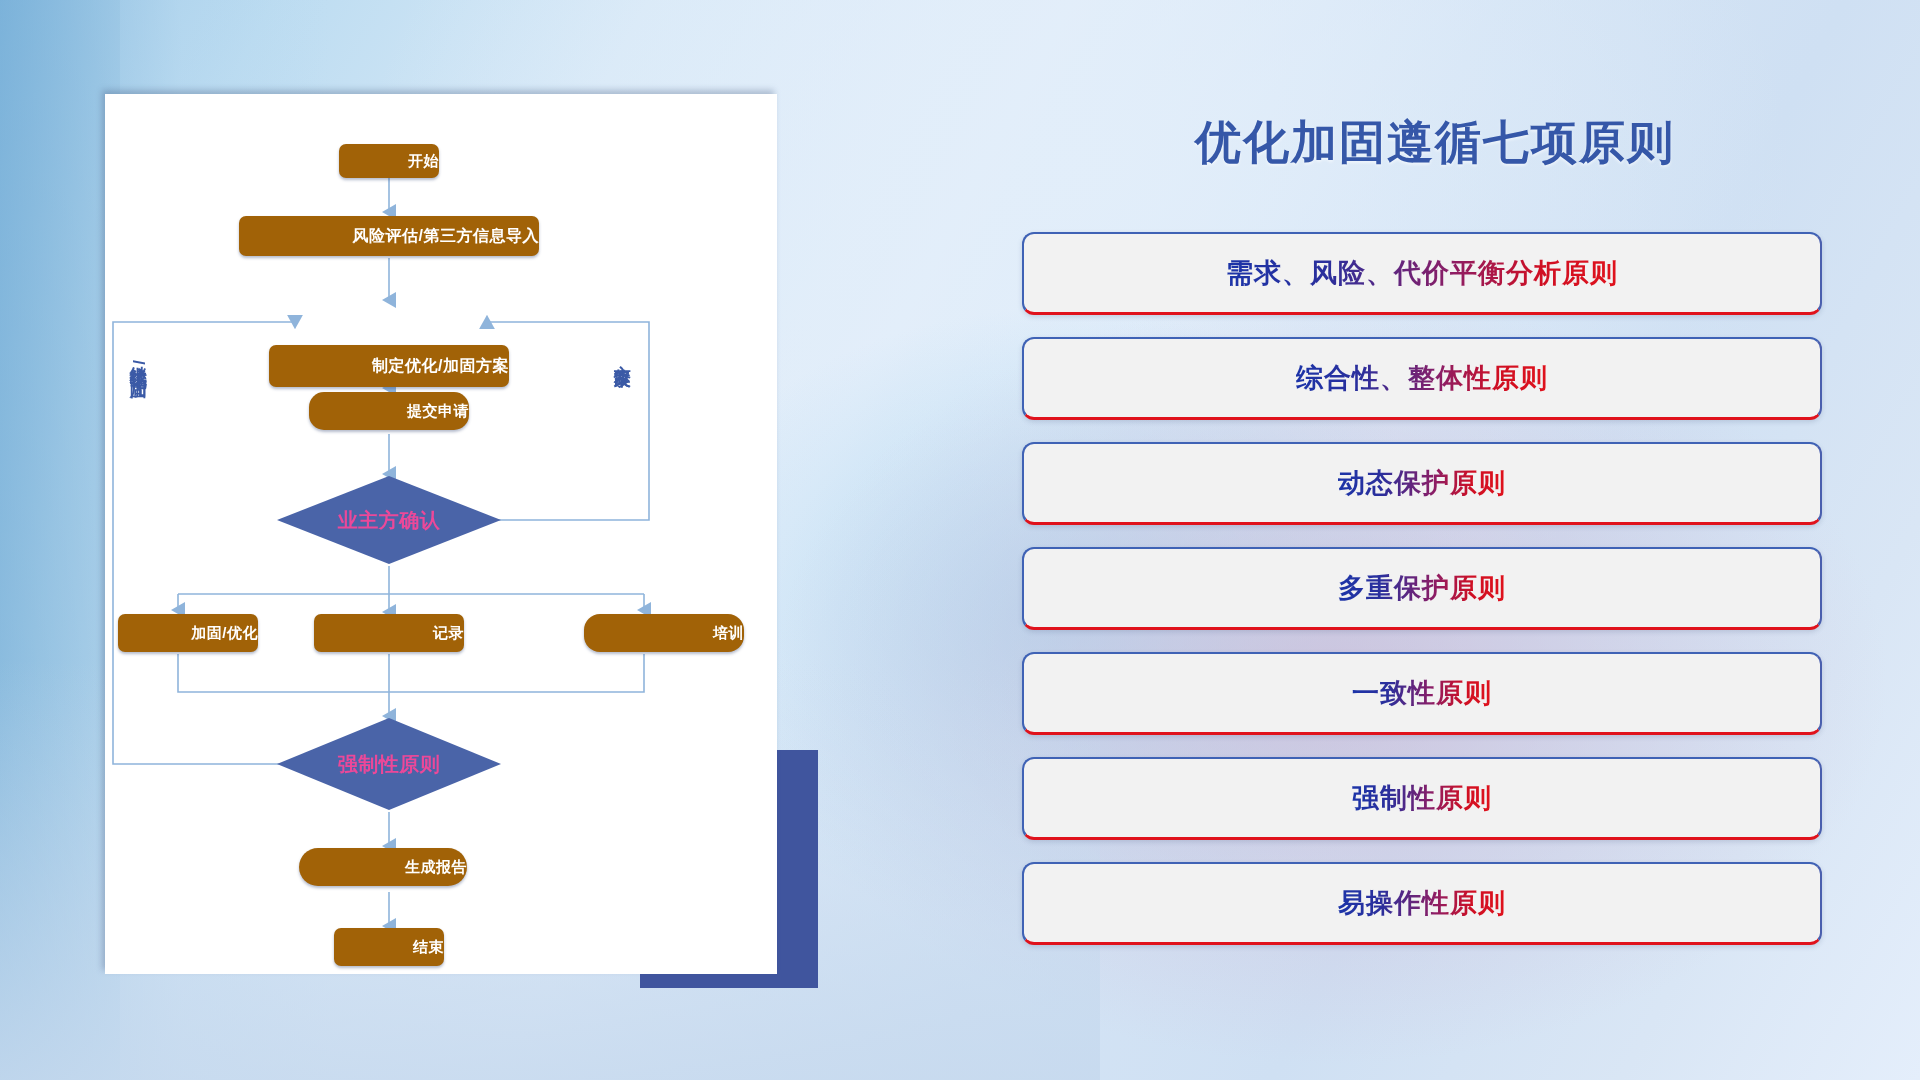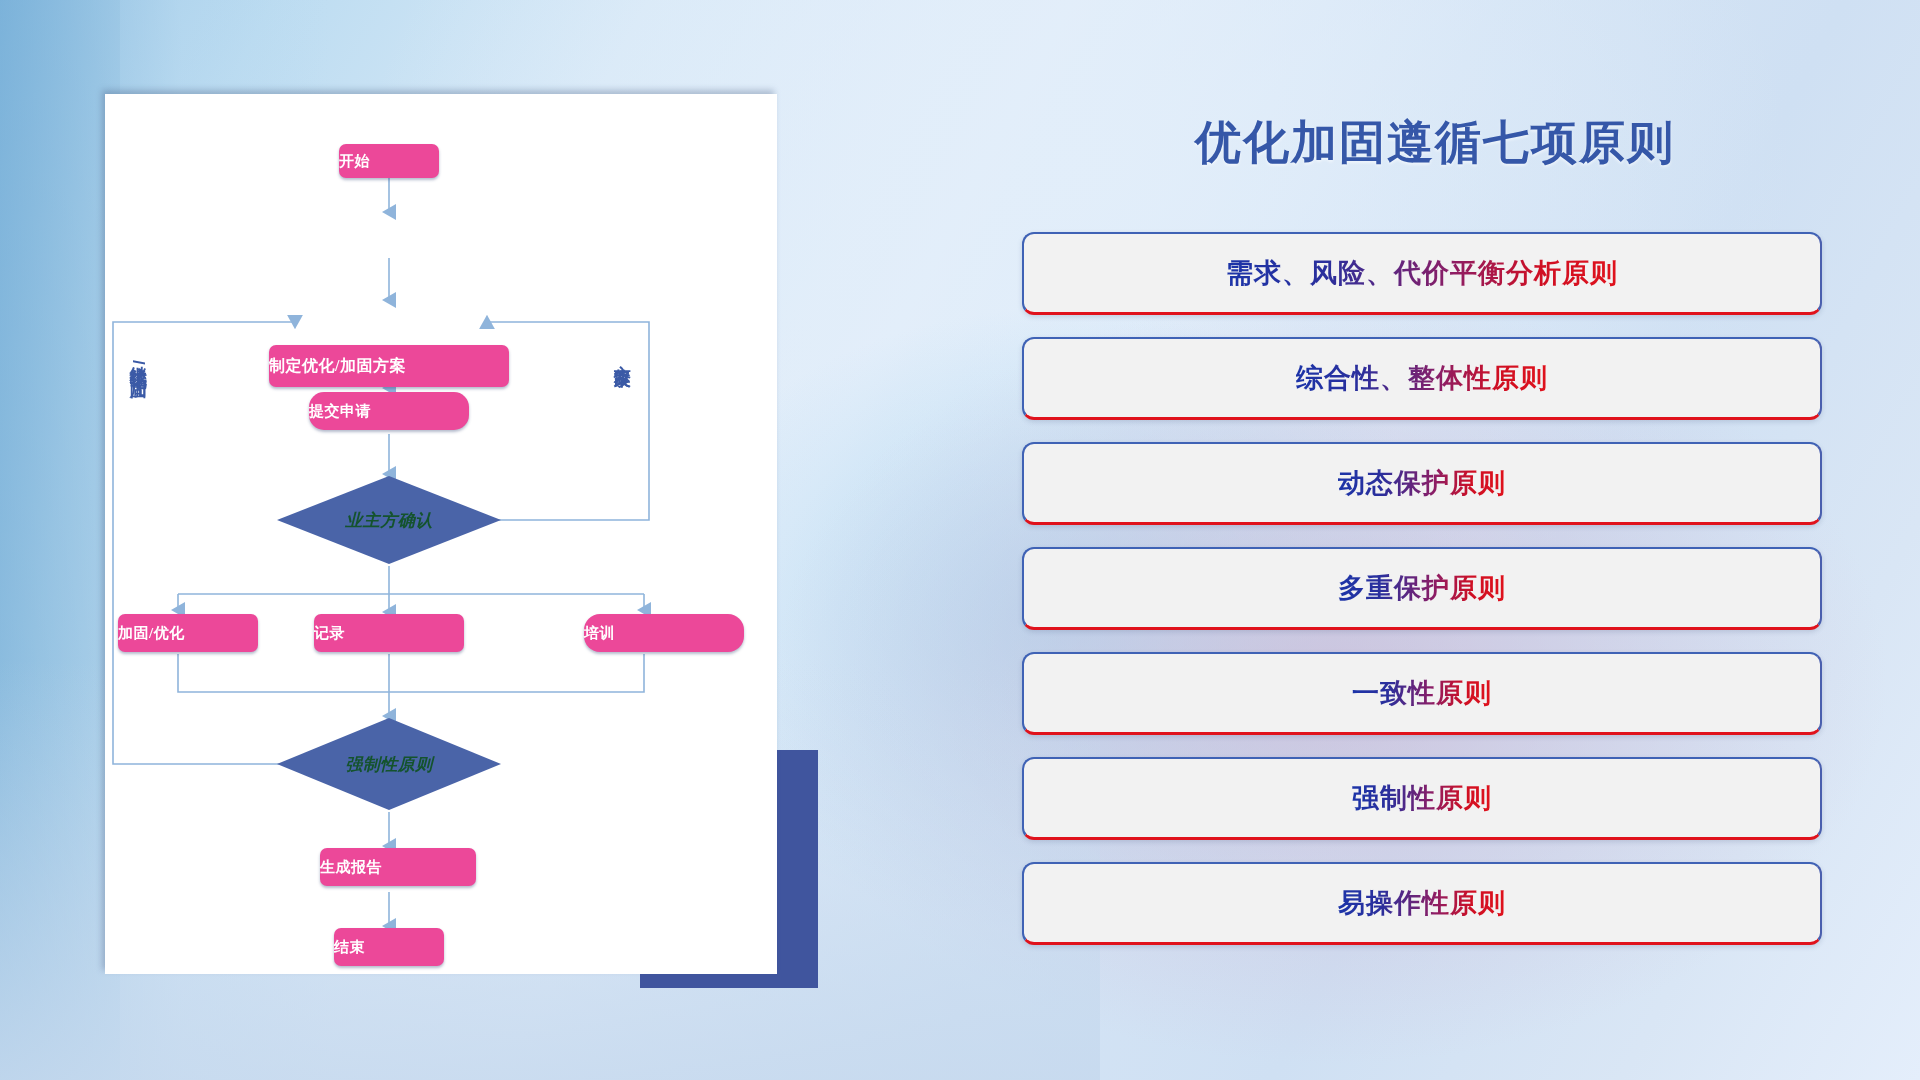--- a/index.html
+++ b/index.html
@@ -54,44 +54,43 @@
   #flow-panel{
     position:absolute;left:105px;top:94px;width:672px;height:880px;
     background:#ffffff;
   }
 
   .flow-layer{position:absolute;inset:0;}
   svg.connectors{position:absolute;left:0;top:0;width:672px;height:880px;}
 
   .node{
     position:absolute;
-    background:#ec4899;
+    background:#a16207;
     border-radius:7px;
     color:#ffffff;
     font-weight:bold;
-    display:flex;align-items:center;justify-content:flex-start;
+    display:flex;align-items:center;justify-content:flex-end;
     box-shadow:0 2px 3px rgba(40,60,110,.35);
     letter-spacing:.5px;
     white-space:nowrap;
-    font-family:Liberation Serif, serif;
   }
   .node.small{font-size:15px;}
   .node.mid{font-size:16px;}
 
   .diamond-wrap{position:absolute;}
   .diamond-shape{
     width:100%;height:100%;
     background:#4a64a8;
     clip-path:polygon(50% 0,100% 50%,50% 100%,0 50%);
   }
   .diamond-label{
     position:absolute;inset:0;
     display:flex;align-items:center;justify-content:center;
-    color:#14532d;font-weight:bold;font-size:17px;
-    letter-spacing:.5px;white-space:nowrap;font-style:italic;
+    color:#ec4899;font-weight:bold;font-size:20px;
+    letter-spacing:.5px;white-space:nowrap;
   }
 
   .vlabel{
     position:absolute;
     writing-mode:vertical-rl;
     color:#3b5aa6;font-size:17px;font-weight:bold;
     letter-spacing:2px;line-height:1.05;
   }
 
   
@@ -183,20 +182,23 @@
       <path d="M372,426 L544,426 L544,228 L382,228" marker-end="url(#arR)"></path>
     </g>
   </svg>
 
   <div class="flow-layer">
 
     <div class="node small" style="left:234px;top:50px;width:100px;height:34px;">
       <span>开始</span>
     </div>
 
+    <div class="node mid" style="left:134px;top:122px;width:300px;height:40px;">
+      <span>风险评估/第三方信息导入</span>
+    </div>
 
     <div class="node mid" style="left:164px;top:208px;width:240px;height:42px;margin-top:43px;">
       <span>制定优化/加固方案</span>
     </div>
 
     <div class="node small" style="left:204px;top:298px;width:160px;height:38px;border-radius:15px;">
       <span>提交申请</span>
     </div>
 
     <div class="diamond-wrap" style="left:172px;top:382px;width:224px;height:88px;">
@@ -214,21 +216,21 @@
 
     <div class="node small" style="left:479px;top:520px;width:160px;height:38px;border-radius:16px;">
       <span>培训</span>
     </div>
 
     <div class="diamond-wrap" style="left:172px;top:624px;width:224px;height:92px;">
       <div class="diamond-shape"></div>
       <div class="diamond-label">强制性原则</div>
     </div>
 
-    <div class="node small" style="left:215px;top:754px;width:156px;height:38px;">
+    <div class="node small" style="left:194px;top:754px;width:168px;height:38px;border-radius:19px;">
       <span>生成报告</span>
     </div>
 
     <div class="node small" style="left:229px;top:834px;width:110px;height:38px;">
       <span>结束</span>
     </div>
 
     <div class="vlabel" style="left:24px;top:258px;height:160px;">继续优化/加固</div>
 
     <div class="vlabel" style="left:508px;top:258px;height:130px;">方案修改</div>

